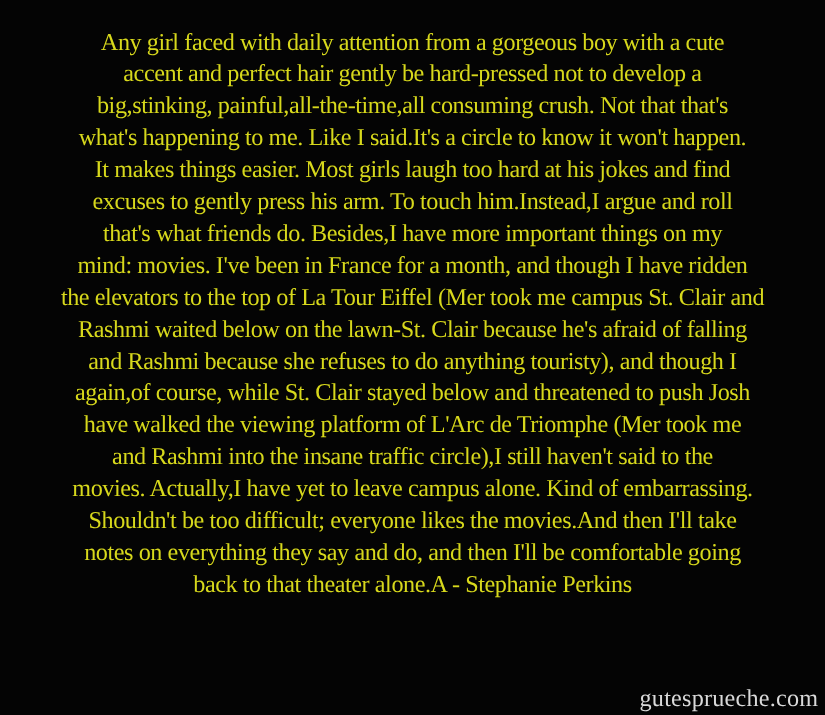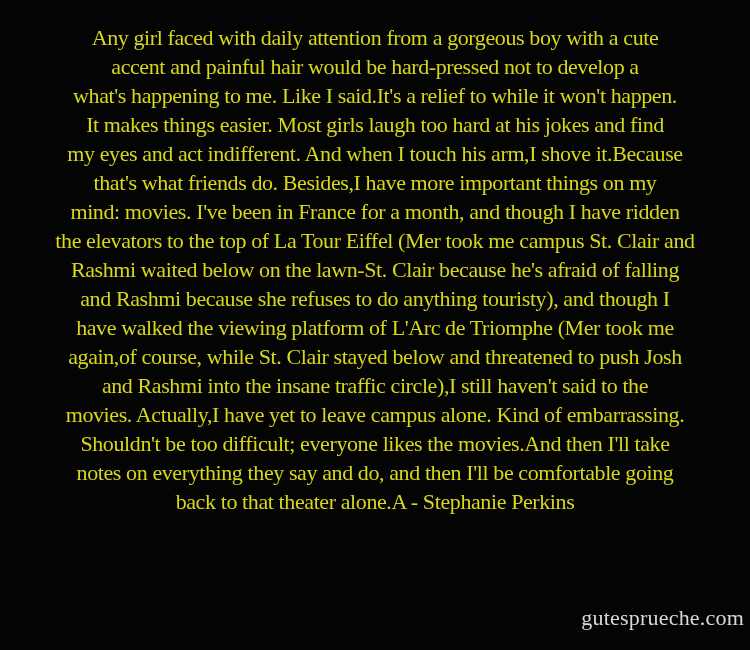--- a/index.html
+++ b/index.html
@@ -29,44 +29,45 @@
     font-size: 22px;
     line-height: 29px;
     letter-spacing: -0.4px;
   }
   .quote-line {
     white-space: nowrap;
   }
   .watermark {
     position: absolute;
     right: 6px;
-    bottom: 19px;
+    bottom: 2px;
     color: #d9d9d9;
     font-size: 22px;
     line-height: 26px;
     letter-spacing: 0.2px;
   }
 </style>
 </head>
 <body style="background-color: rgb(4, 4, 4);">
 
 <div class="page">
   <div class="quote" style="color: rgb(215, 216, 28);">
       <div class="quote-line">Any girl faced with daily attention from a gorgeous boy with a cute</div>
-      <div class="quote-line">accent and painful hair would be hard-pressed not to develop a</div>
-      <div class="quote-line">what's happening to me. Like I said.It's a relief to while it won't happen.</div>
+      <div class="quote-line">accent and perfect hair gently be hard-pressed not to develop a</div>
+      <div class="quote-line">big,stinking, painful,all-the-time,all consuming crush. Not that that's</div>
+      <div class="quote-line">what's happening to me. Like I said.It's a circle to know it won't happen.</div>
       <div class="quote-line">It makes things easier. Most girls laugh too hard at his jokes and find</div>
-      <div class="quote-line">my eyes and act indifferent. And when I touch his arm,I shove it.Because</div>
+      <div class="quote-line">excuses to gently press his arm. To touch him.Instead,I argue and roll</div>
       <div class="quote-line">that's what friends do. Besides,I have more important things on my</div>
       <div class="quote-line">mind: movies. I've been in France for a month, and though I have ridden</div>
       <div class="quote-line">the elevators to the top of La Tour Eiffel (Mer took me campus St. Clair and</div>
       <div class="quote-line">Rashmi waited below on the lawn-St. Clair because he's afraid of falling</div>
       <div class="quote-line">and Rashmi because she refuses to do anything touristy), and though I</div>
+      <div class="quote-line">again,of course, while St. Clair stayed below and threatened to push Josh</div>
       <div class="quote-line">have walked the viewing platform of L'Arc de Triomphe (Mer took me</div>
-      <div class="quote-line">again,of course, while St. Clair stayed below and threatened to push Josh</div>
       <div class="quote-line">and Rashmi into the insane traffic circle),I still haven't said to the</div>
       <div class="quote-line">movies. Actually,I have yet to leave campus alone. Kind of embarrassing.</div>
       <div class="quote-line">Shouldn't be too difficult; everyone likes the movies.And then I'll take</div>
       <div class="quote-line">notes on everything they say and do, and then I'll be comfortable going</div>
       <div class="quote-line">back to that theater alone.A - Stephanie Perkins</div>
     </div>
   <div class="watermark" style="color: rgb(217, 217, 217);">gutesprueche.com</div>
 </div>
 
 </body></html>

